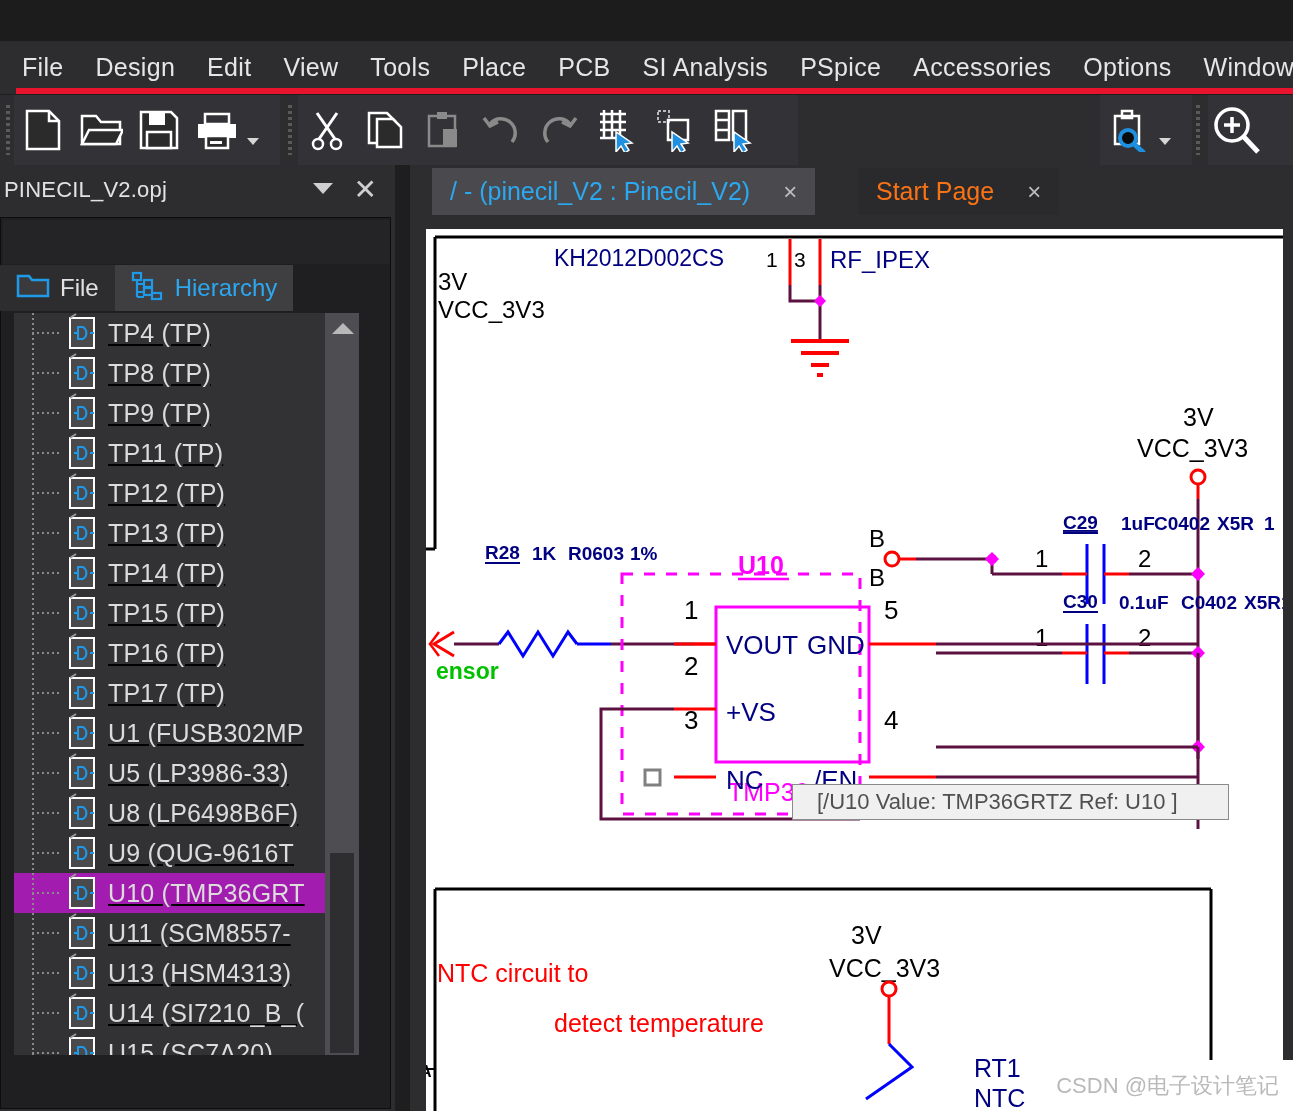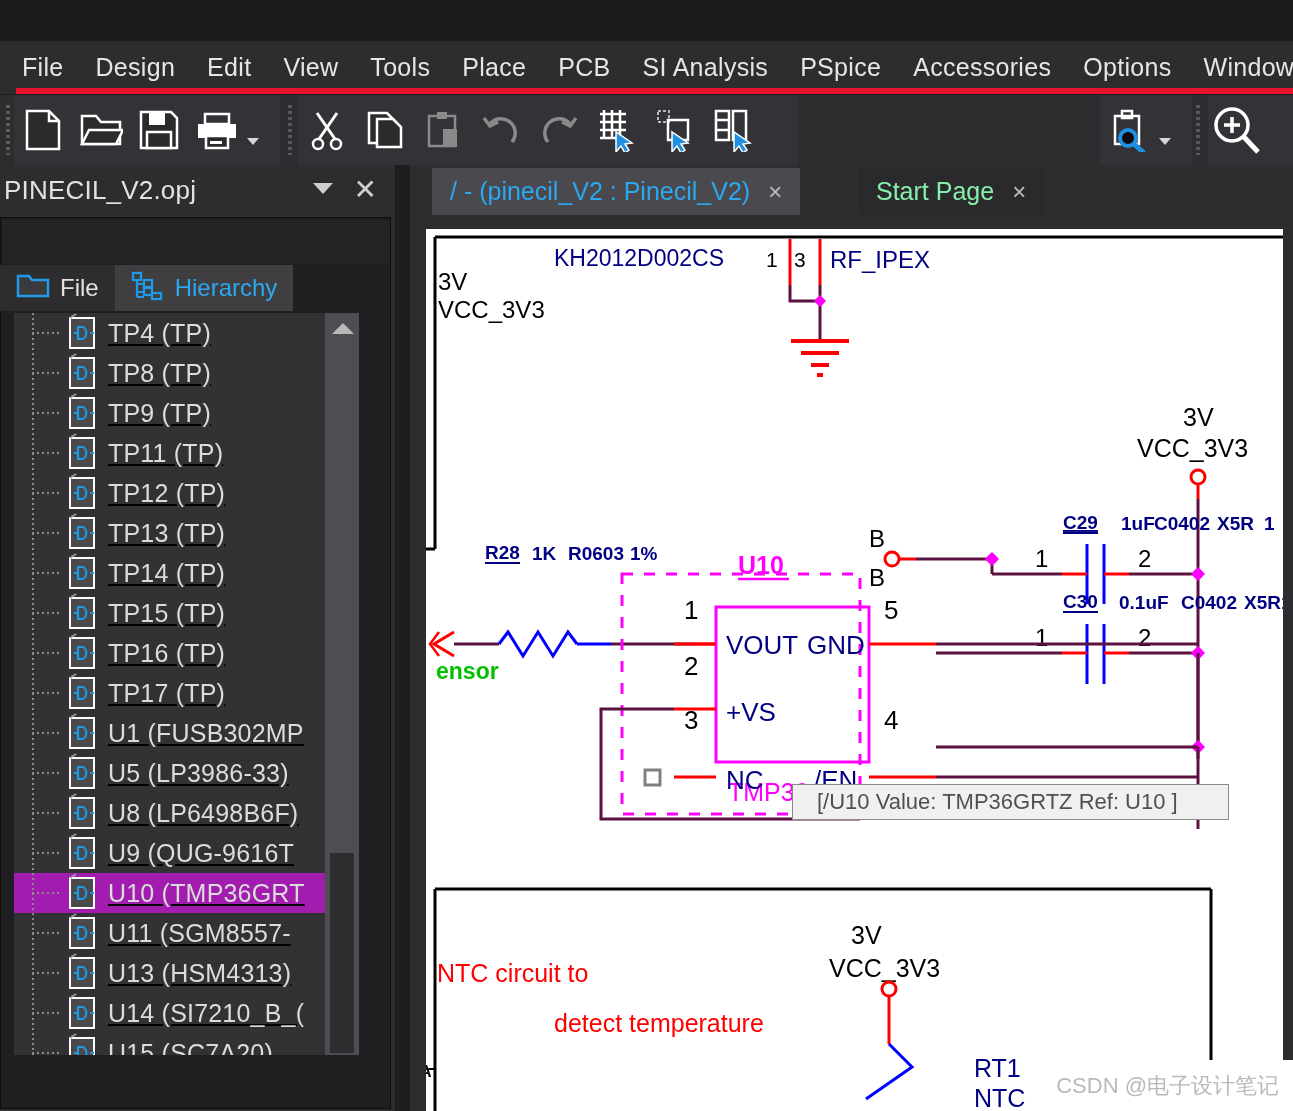--- a/index.html
+++ b/index.html
@@ -86,21 +86,21 @@
   
   #leftpanel {
     position: absolute; left: 0; top: 165px; width: 395px; height: 946px;
     background: #2d2d30;
   }
   #panel-title-bar {
     position: absolute; left: 0; top: 0; width: 395px; height: 50px;
     display: flex; align-items: center;
   }
   #panel-title {
-    color: #e2e2e2; font-size: 26px; padding-left: 4px; letter-spacing: .2px;
+    color: #e2e2e2; font-size: 22px; padding-left: 4px; letter-spacing: .2px;
     white-space: nowrap;
   }
   #panel-dd {
     position: absolute; right: 62px; top: 18px; width: 0; height: 0;
     border-left: 10px solid transparent; border-right: 10px solid transparent;
     border-top: 11px solid #cfcfcf;
   }
   #panel-close {
     position: absolute; right: 18px; top: 10px; color: #cfcfcf;
     font-size: 28px; line-height: 30px;
@@ -167,28 +167,28 @@
     background: #2e2e30;
   }
 
   
   #editor-tabbar {
     position: absolute; left: 410px; top: 165px; width: 883px; height: 50px;
     background: #2d2d30;
   }
   .etab {
     position: absolute; top: 3px; height: 47px;
-    display: flex; align-items: center; gap: 18px; padding: 0 18px;
+    display: flex; align-items: center; gap: 33px; padding: 0 18px;
   }
   .etab-label { font-size: 25px; white-space: nowrap; }
   .etab-x { color: #bdbdbd; font-size: 24px; }
   #etab-active { left: 22px; background: #4a4a4e; }
   #etab-active .etab-label { color: #2ca8f0; }
   #etab-start { left: 448px; background: #2a2a2c; }
-  #etab-start .etab-label { color: #86efac; }
+  #etab-start .etab-label { color: #f97316; }
 
   
   #canvas-wrap {
     position: absolute; left: 410px; top: 215px; width: 883px; height: 896px;
     background: #2d2d30;
   }
   #canvas {
     position: absolute; left: 16px; top: 14px; width: 857px; height: 882px;
     background: #ffffff; overflow: hidden;
   }

